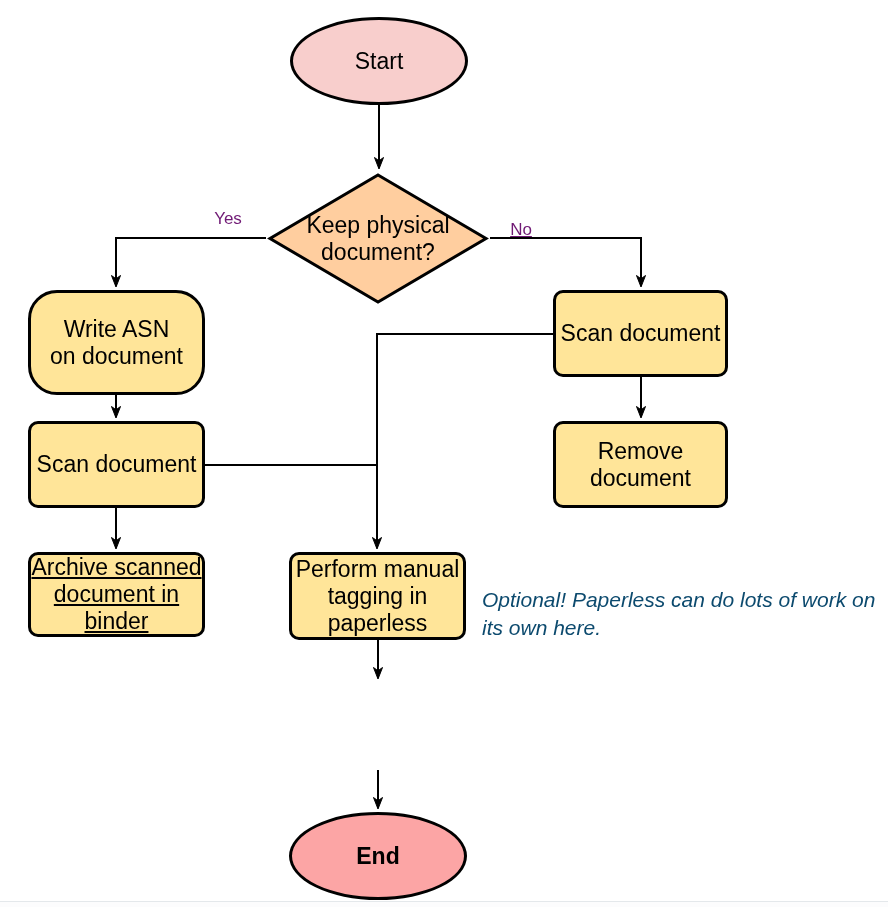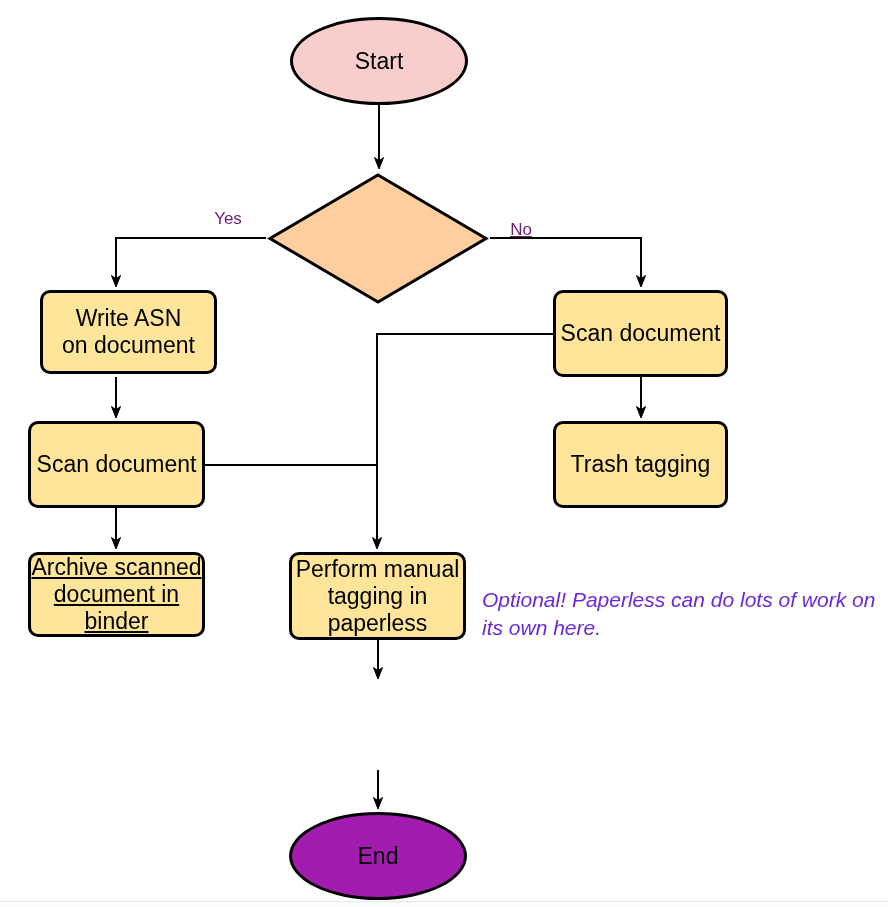--- a/index.html
+++ b/index.html
@@ -38,21 +38,21 @@
     border: 3px solid #000;
     border-radius: 10px;
   }
   .ellipse {
     border: 3px solid #000;
     border-radius: 50%;
   }
   
   #node-start      { left: 290px; top: 17px;  width: 178px; height: 88px; }
   #node-decision   { left: 266px; top: 172px; width: 224px; height: 133px; border: none; background: transparent; }
-  #node-write-asn  { left: 40px;  top: 290px; width: 177px; height: 84px; }
+  #node-write-asn  { left: 28px;  top: 290px; width: 177px; height: 105px; border-radius: 29px; }
   #node-scan-left  { left: 28px;  top: 421px; width: 177px; height: 87px; }
   #node-archive    { left: 28px;  top: 552px; width: 177px; height: 85px; text-decoration: underline; }
   #node-scan-right { left: 553px; top: 290px; width: 175px; height: 87px; }
   #node-trash      { left: 553px; top: 421px; width: 175px; height: 87px; }
   #node-perform    { left: 289px; top: 552px; width: 177px; height: 88px; }
   #node-remove     { left: 289px; top: 682px; width: 177px; height: 87px; }
   #node-end        { left: 289px; top: 812px; width: 178px; height: 88px; }
 
   .diamond-svg {
     position: absolute;
@@ -72,21 +72,21 @@
   }
   #label-yes { left: 228px; top: 209px; }
   #label-no  { left: 521px; top: 220px; text-decoration: underline; }
   .note {
     position: absolute;
     left: 482px; top: 586px;
     font-size: 21px;
     font-style: italic;
     line-height: 28px;
     white-space: pre-line;
-    color: #6d28d9;
+    color: #0c4a6e;
   }
   .bottom-line {
     position: absolute;
     left: 0; top: 901px;
     width: 888px; height: 6px;
     border-top: 1px solid #e4e8eb;
     background: #fcfcfd;
   }
 </style>
 </head>
@@ -113,20 +113,22 @@
   </svg>
 
   <div class="node ellipse" id="node-start" style="background-color: rgb(248, 206, 204);">
     <span class="label">Start</span>
   </div>
 
   <div class="node" id="node-decision">
     <svg class="diamond-svg" viewBox="0 0 224 133" preserveAspectRatio="none">
       <polygon points="112,3 220,66.5 112,130 4,66.5" fill="#ffce9f"></polygon>
     </svg>
+    <span class="label">Keep physical
+document?</span>
   </div>
 
   <div class="node rect" id="node-write-asn" style="background-color: rgb(255, 229, 153);">
     <span class="label">Write ASN
 on document</span>
   </div>
 
   <div class="node rect" id="node-scan-left" style="background-color: rgb(255, 229, 153);">
     <span class="label">Scan document</span>
   </div>
@@ -135,31 +137,31 @@
     <span class="label">Archive scanned
 document in
 binder</span>
   </div>
 
   <div class="node rect" id="node-scan-right" style="background-color: rgb(255, 229, 153);">
     <span class="label">Scan document</span>
   </div>
 
   <div class="node rect" id="node-trash" style="background-color: rgb(255, 229, 153);">
-    <span class="label">Trash tagging</span>
+    <span class="label">Remove document</span>
   </div>
 
   <div class="node rect" id="node-perform" style="background-color: rgb(255, 229, 153);">
     <span class="label">Perform manual
 tagging in
 paperless</span>
   </div>
 
 
-  <div class="node ellipse" id="node-end" style="background-color: #a21caf;">
+  <div class="node ellipse" id="node-end" style="background-color: #fca5a5; font-weight: bold;">
     <span class="label">End</span>
   </div>
 
   <span class="edge-label" id="label-yes">Yes</span>
   <span class="edge-label" id="label-no">No</span>
 
   <div class="note">Optional! Paperless can do lots of work on
 its own here.</div>
 
   <div class="bottom-line"></div>

